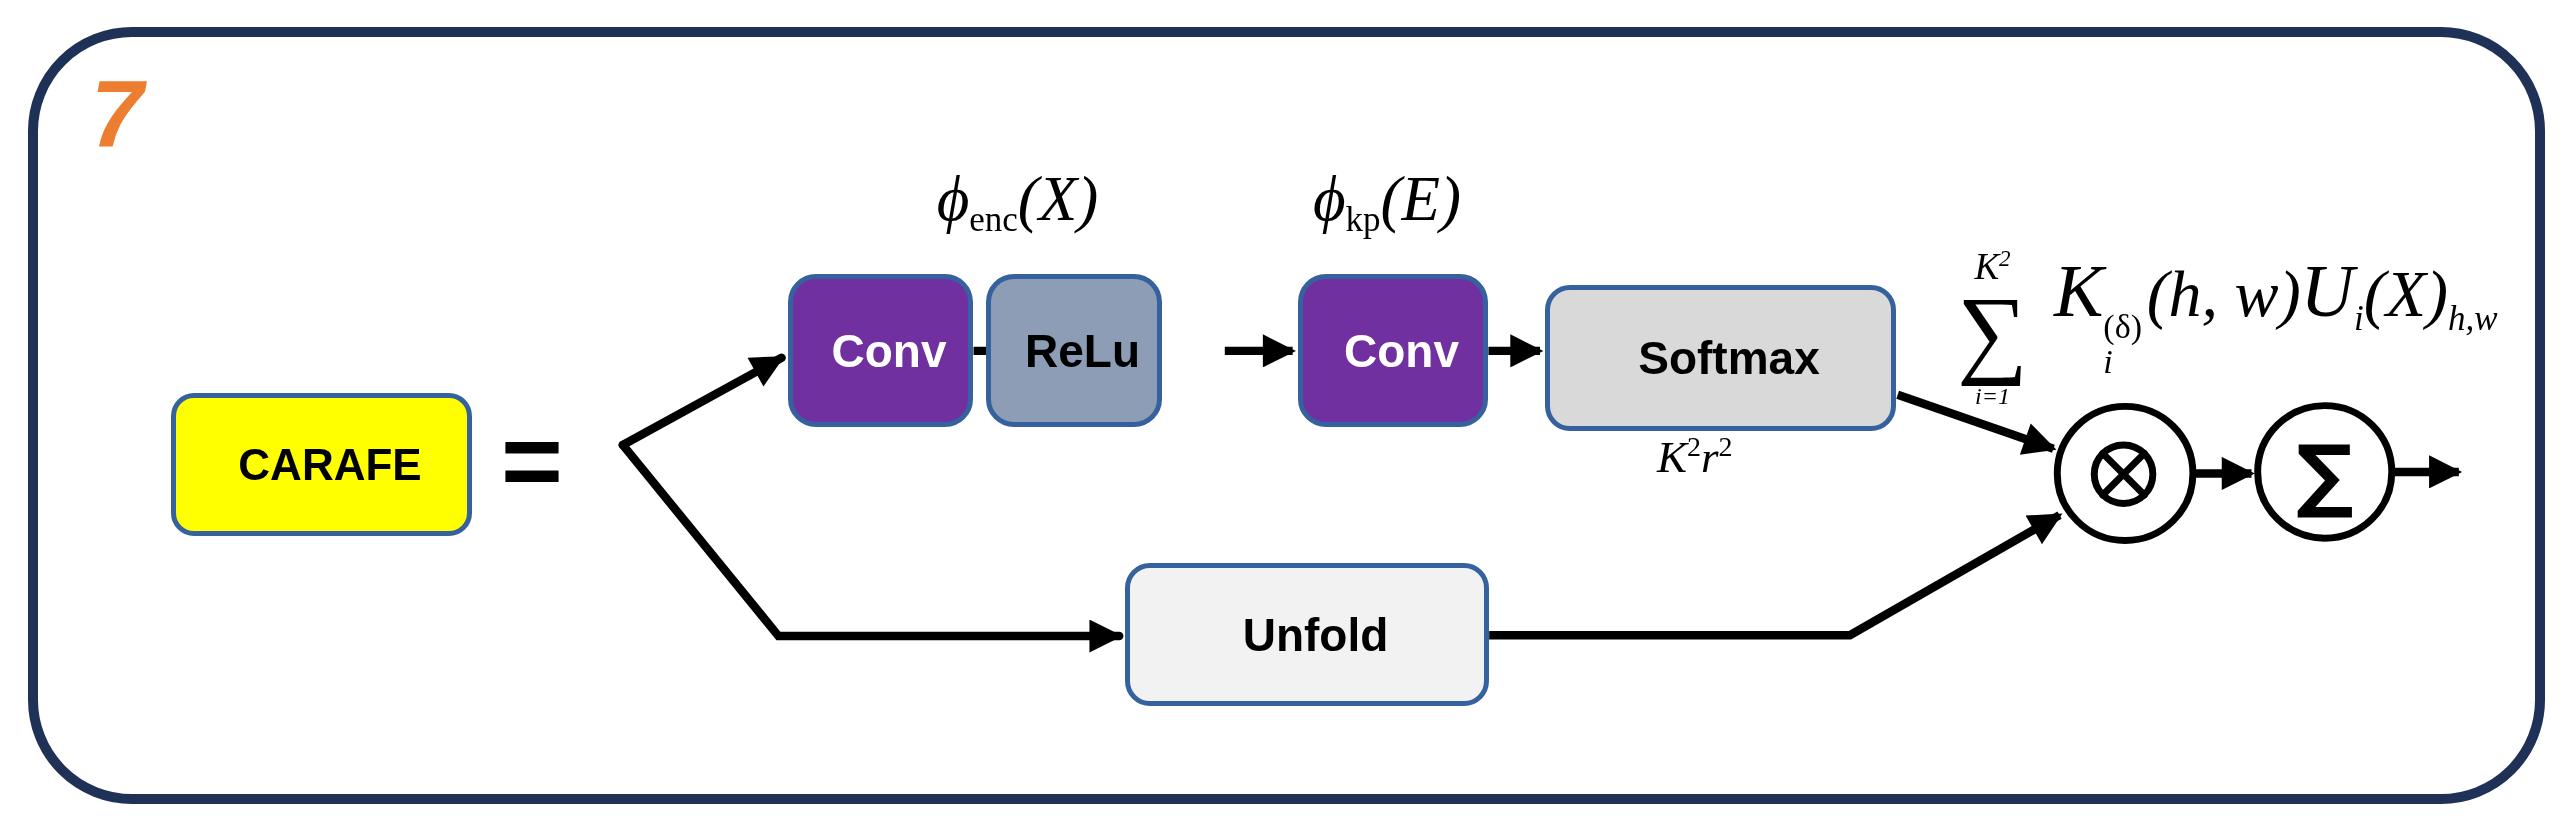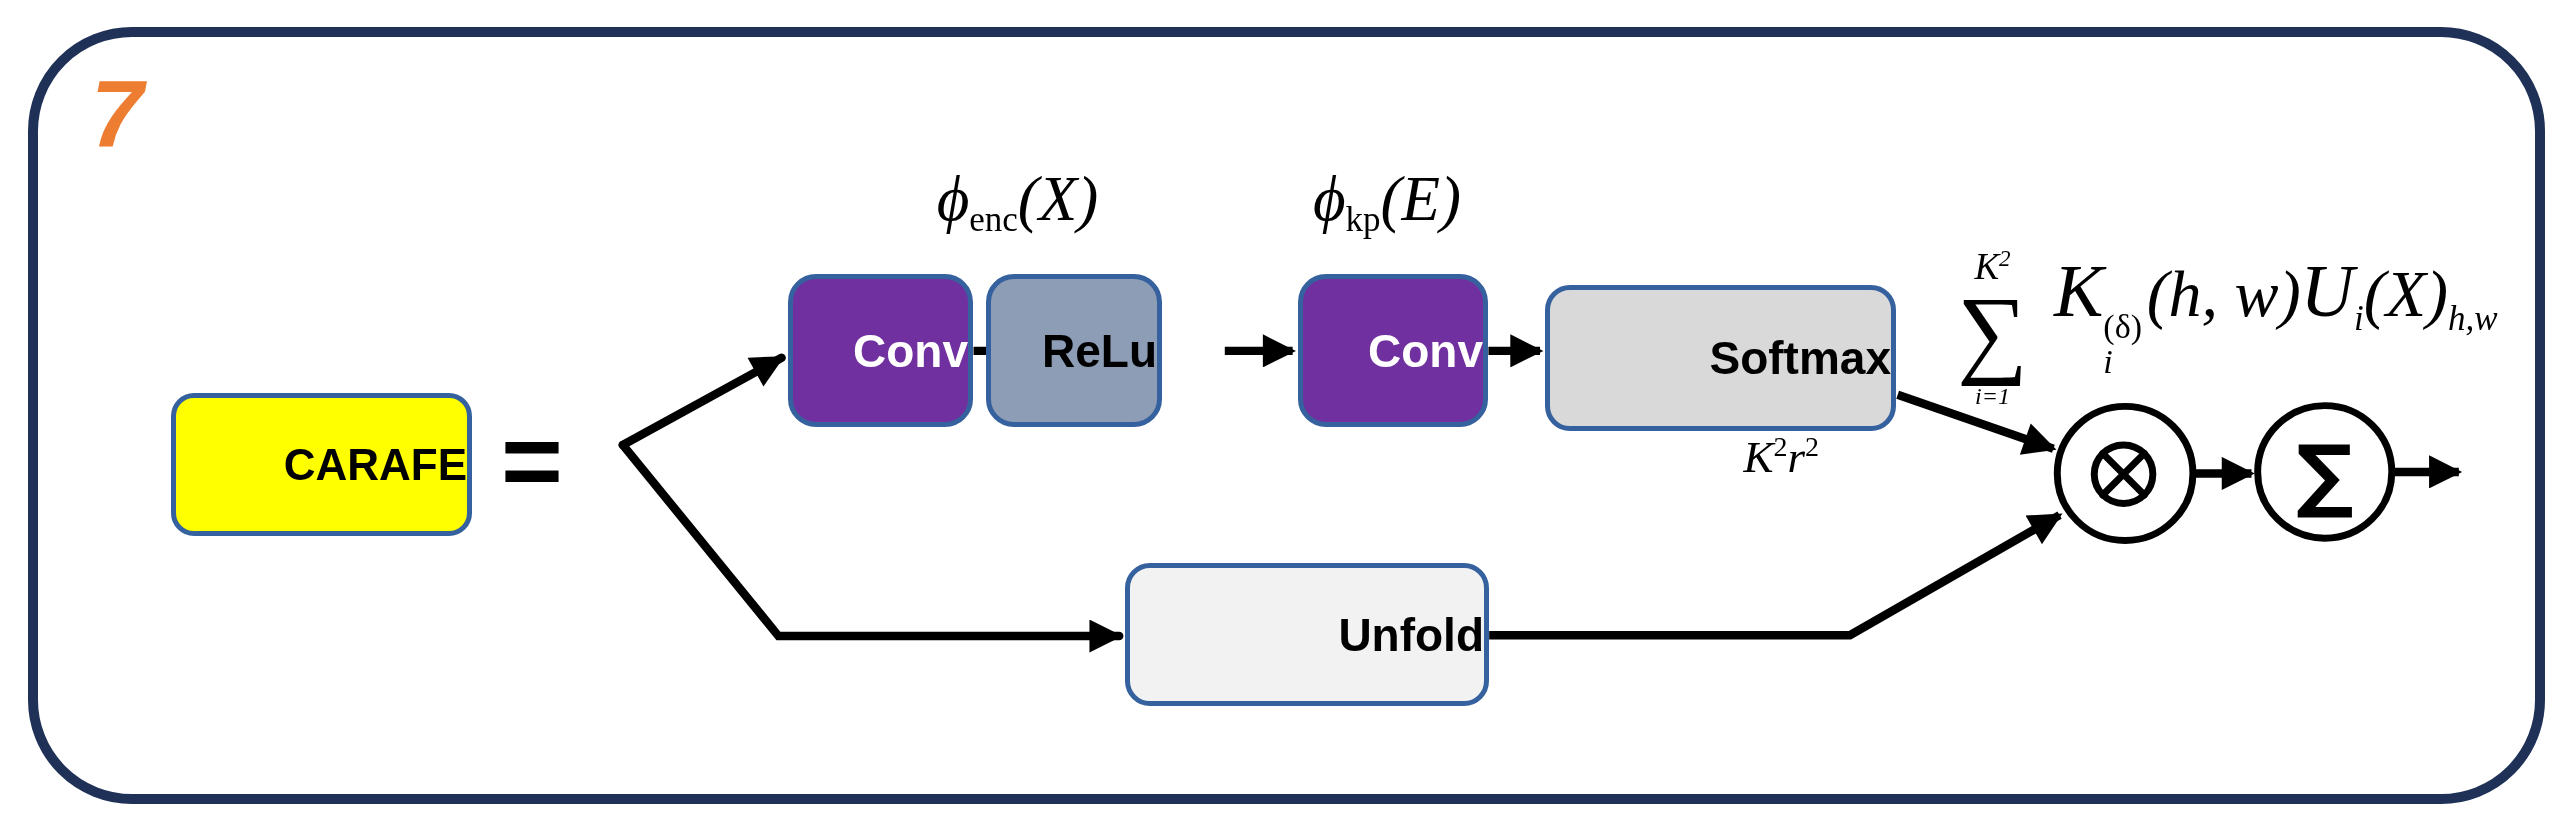--- a/index.html
+++ b/index.html
@@ -8,42 +8,42 @@
 
   
   .frame{position:absolute;left:28px;top:27px;width:2497px;height:757px;
          border:10px solid #1F3156;border-radius:104px;background:transparent;}
 
   
   .fig-num{position:absolute;left:91px;top:68px;font-size:94px;font-weight:bold;
            font-style:italic;color:#ED7D31;line-height:1;}
 
   
-  .node{position:absolute;display:flex;align-items:center;justify-content:flex-end;
+  .node{position:absolute;display:flex;align-items:center;justify-content:center;
         box-sizing:border-box;border:5.4px solid #35619E;font-weight:bold;color:#000;padding-left:17px;}
   .node-carafe {left:171px; top:393px; width:301px; height:143px; background:#FFFF00; border-radius:23px; font-size:44px;}
   .node-conv1  {left:788px;top:274px; width:185px; height:153px; background:#7030A0; border-radius:28px; font-size:46px; color:#fff;}
   .node-relu   {left:986px;top:274px; width:176px; height:153px; background:#8D9DB6; border-radius:28px; font-size:46px;}
   .node-conv2  {left:1298px;top:274px; width:190px; height:153px; background:#7030A0; border-radius:28px; font-size:46px; color:#fff;}
   .node-softmax{left:1545px;top:285px; width:351px; height:146px; background:#D9D9D9; border-radius:25px; font-size:46px;}
   .node-unfold {left:1125px;top:563px; width:364px; height:143px; background:#F2F2F2; border-radius:25px; font-size:46px;}
 
   .equals{position:absolute;left:462px;top:399px;width:140px;height:123px;display:flex;
           align-items:center;justify-content:center;font-size:106px;font-weight:bold;color:#000;}
 
   
   .math{font-family:"Liberation Serif",serif;color:#000;}
   .it{font-style:italic;}
   .philabel{position:absolute;display:flex;align-items:baseline;justify-content:center;
             font-size:63px;line-height:1;}
   .philabel sub{font-size:35px;font-style:normal;transform:translateY(10.8px);line-height:1;}
   .phi-enc{left:879px;top:168px;width:277px;}
   .phi-kp {left:1256px;top:168px;width:262px;}
 
-  .k2r2{position:absolute;left:1657px;top:433px;width:162px;text-align:right;
+  .k2r2{position:absolute;left:1657px;top:433px;width:162px;text-align:left;
         font-size:45px;line-height:1;}
   .k2r2 sup{font-size:28px;}
 
   
   .formula{position:absolute;left:1931px;top:199px;display:flex;align-items:flex-start;}
   .sum-col{display:flex;flex-direction:column;align-items:center;width:123px;line-height:1;margin-top:48px;}
   .sum-upper{font-size:37px;}
   .sum-upper sup{font-size:23px;}
   .sum-sigma{font-size:99px;line-height:0.95;font-family:"Liberation Serif","DejaVu Sans",serif;}
   .sum-lower{font-size:24px;margin-top:4.6px;}

